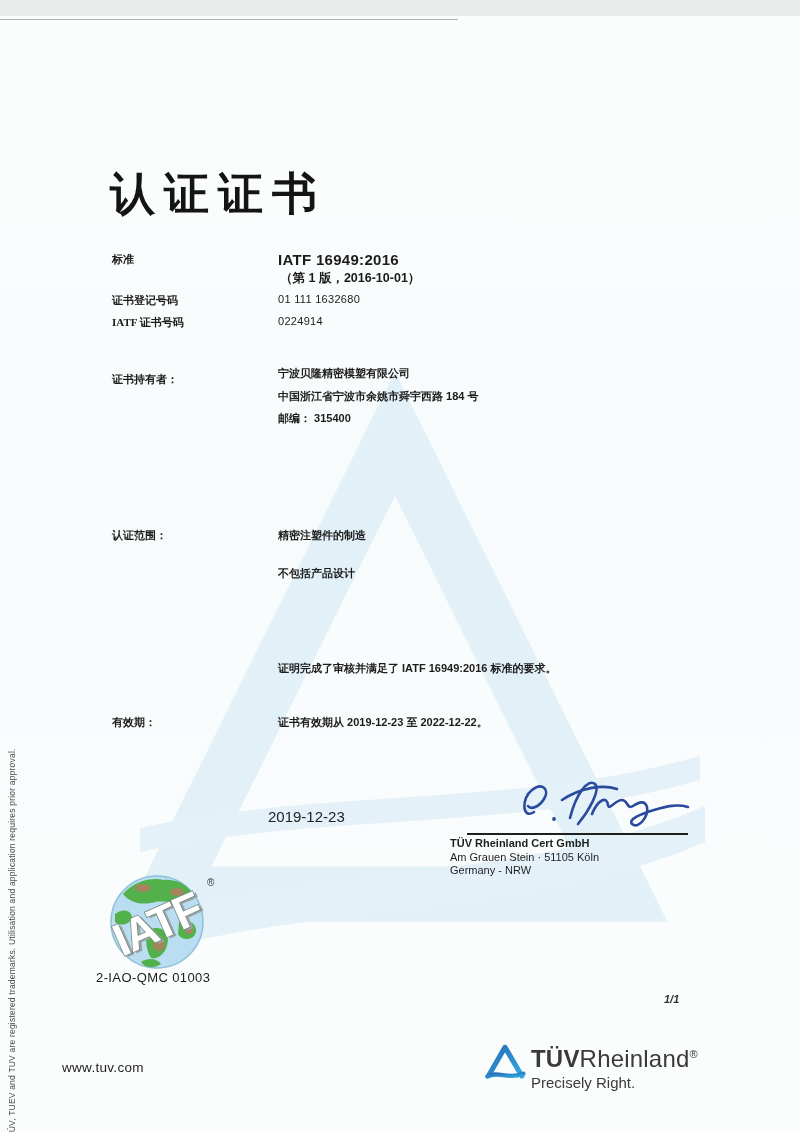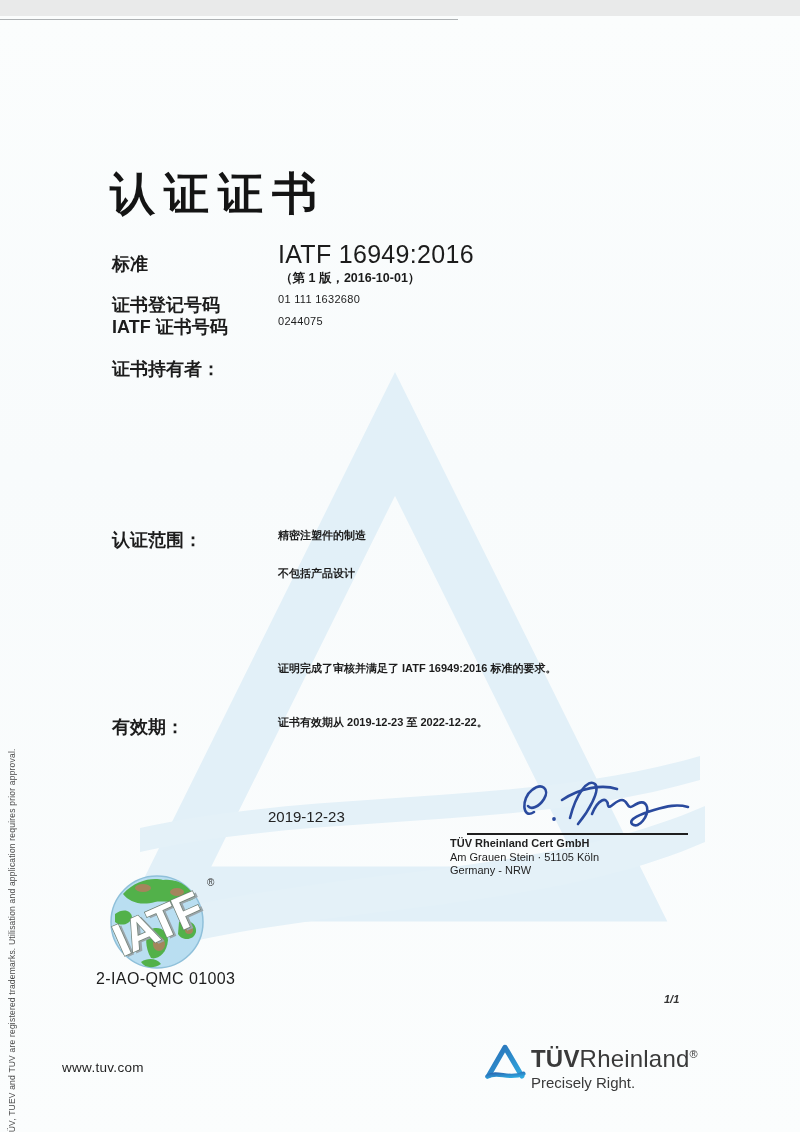--- a/index.html
+++ b/index.html
@@ -12,37 +12,37 @@
   }
   .abs { position:absolute; }
   .scan-line { top:3px; left:0; width:458px; height:1px; background:#aeb2b4; }
   .watermark { inset:0; width:800px; height:1132px; pointer-events:none; }
   .side-note {
     left:-273px; top:840px; width:570px; height:11px;
     transform:rotate(-90deg); transform-origin:center;
     font-size:8.5px; color:#4a4a4a; letter-spacing:.2px; white-space:nowrap;
   }
   .doc-title { left:110px; top:148px; font-size:45px; font-weight:700; letter-spacing:9px; color:#141414; }
-  .lbl { left:112px; font-size:18px; font-weight:600; color:#1c1c1c; }
+  .lbl { left:112px; font-size:11px; font-weight:600; color:#1c1c1c;font-family:Liberation Serif, serif; }
   .val { left:278px; font-size:11px; color:#1c1c1c; }
-  .std-name { top:224px; font-size:25px; font-weight:400; letter-spacing:.3px; }
+  .std-name { top:235px; font-size:15px; font-weight:700; letter-spacing:.3px; }
   .std-edition { left:280px; top:254px; font-size:12.5px; font-weight:700; }
   .num { font-weight:400; letter-spacing:.3px; }
   .holder-block { top:346px; line-height:22.5px; font-weight:700; }
   .scope1 { top:512px; font-weight:700; }
   .scope2 { top:550px; font-weight:700; }
   .statement { top:645px; font-weight:600; }
   .validity-val { top:699px; font-weight:600; }
   .issue-date { left:268px; top:792px; font-size:15px; color:#222; }
   .sig-svg { left:518px; top:756px; }
   .sig-line { left:467px; top:817px; width:221px; height:1.5px; background:#1f1f1f; }
   .issuer-block { left:450px; top:821px; width:238px; text-align:left; font-size:11px; line-height:13.5px; color:#1f1f1f; }
   .issuer-block .b1 { font-weight:600; }
   .iatf-logo { left:101px; top:856px; }
-  .iatf-code { left:96px; top:954px; font-size:16px; letter-spacing:.4px; color:#1c1c1c; }
+  .iatf-code { left:96px; top:954px; font-size:13px; letter-spacing:.4px; color:#1c1c1c; }
   .page-num { left:664px; top:977px; font-size:11px; font-weight:600; color:#333;font-style:italic; }
   .website { left:62px; top:1044px; font-size:13.5px; color:#1f1f1f; letter-spacing:.3px; }
   .brand-triangle { left:483px; top:1025px; }
   .brand-text { left:531px; top:1029px; color:#3a3a3a; }
   .brand-line1 { font-size:24px; letter-spacing:.2px; }
   .brand-line1 .tuv { font-weight:700; }
   .brand-line1 .reg { font-size:11px; vertical-align:super; }
   .brand-tagline { font-size:15px; margin-top:1px; color:#3a3a3a; }
 </style>
 </head>
@@ -62,23 +62,28 @@
 
   <div class="abs doc-title">认证证书</div>
 
   <div class="abs lbl" style="top:236px">标准</div>
   <div class="abs val std-name">IATF 16949:2016</div>
   <div class="abs std-edition">（第 1 版，2016-10-01）</div>
 
   <div class="abs lbl" style="top:277px">证书登记号码</div>
   <div class="abs val num" style="top:277px">01 111 1632680</div>
   <div class="abs lbl" style="top:299px">IATF 证书号码</div>
-  <div class="abs val num" style="top:299px">0244075</div>
+  <div class="abs val num" style="top:299px">0224914</div>
 
-  <div class="abs lbl" style="top:341px">证书持有者：</div>
+  <div class="abs lbl" style="top:356px">证书持有者：</div>
+  <div class="abs val holder-block">
+    <div>宁波贝隆精密模塑有限公司</div>
+    <div>中国浙江省宁波市余姚市舜宇西路 184 号</div>
+    <div>邮编： 315400</div>
+  </div>
 
   <div class="abs lbl" style="top:512px">认证范围：</div>
   <div class="abs val scope1">精密注塑件的制造</div>
   <div class="abs val scope2">不包括产品设计</div>
 
   <div class="abs val statement">证明完成了审核并满足了 IATF 16949:2016 标准的要求。</div>
 
   <div class="abs lbl" style="top:699px">有效期：</div>
   <div class="abs val validity-val">证书有效期从 2019-12-23 至 2022-12-22。</div>
 

